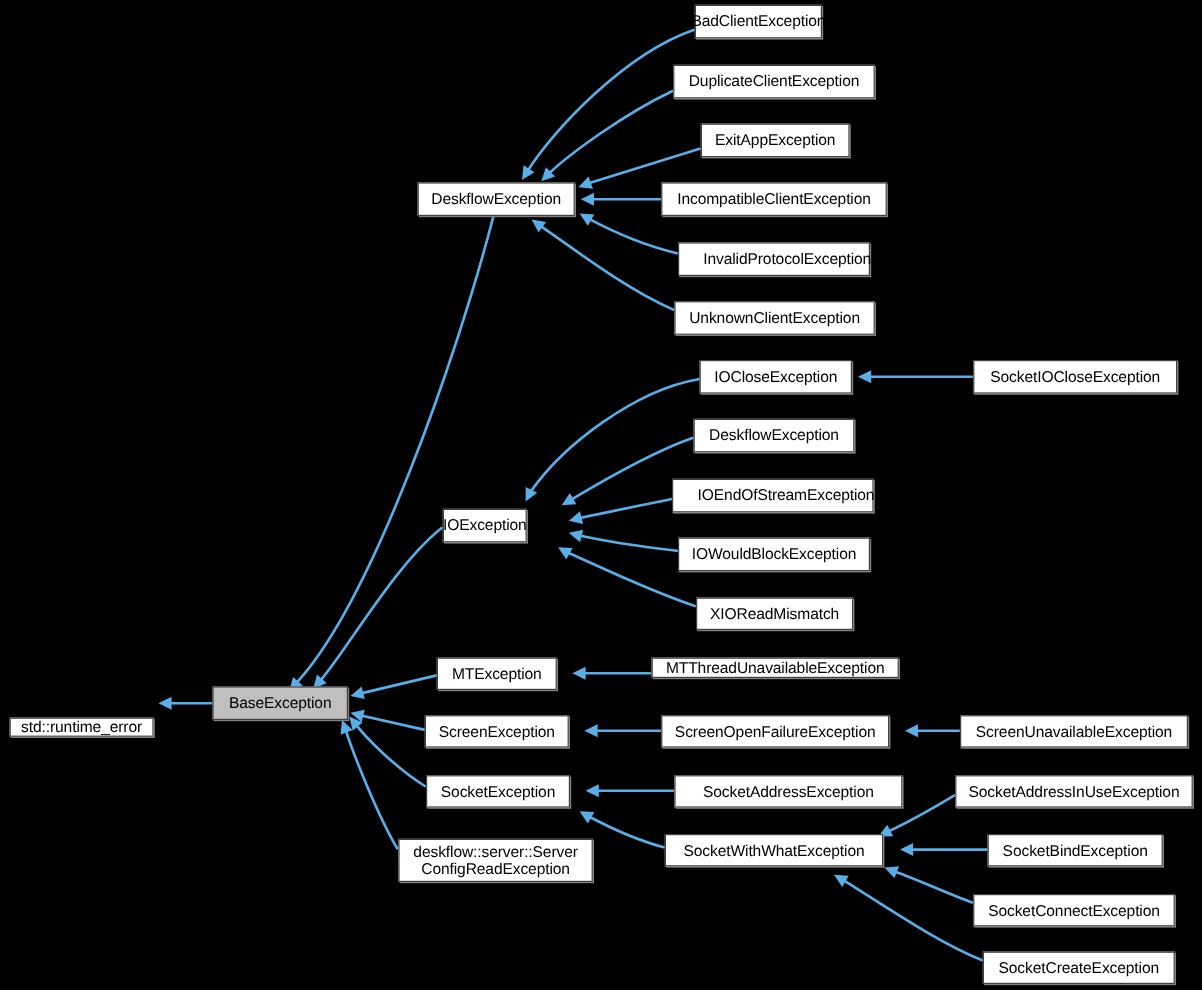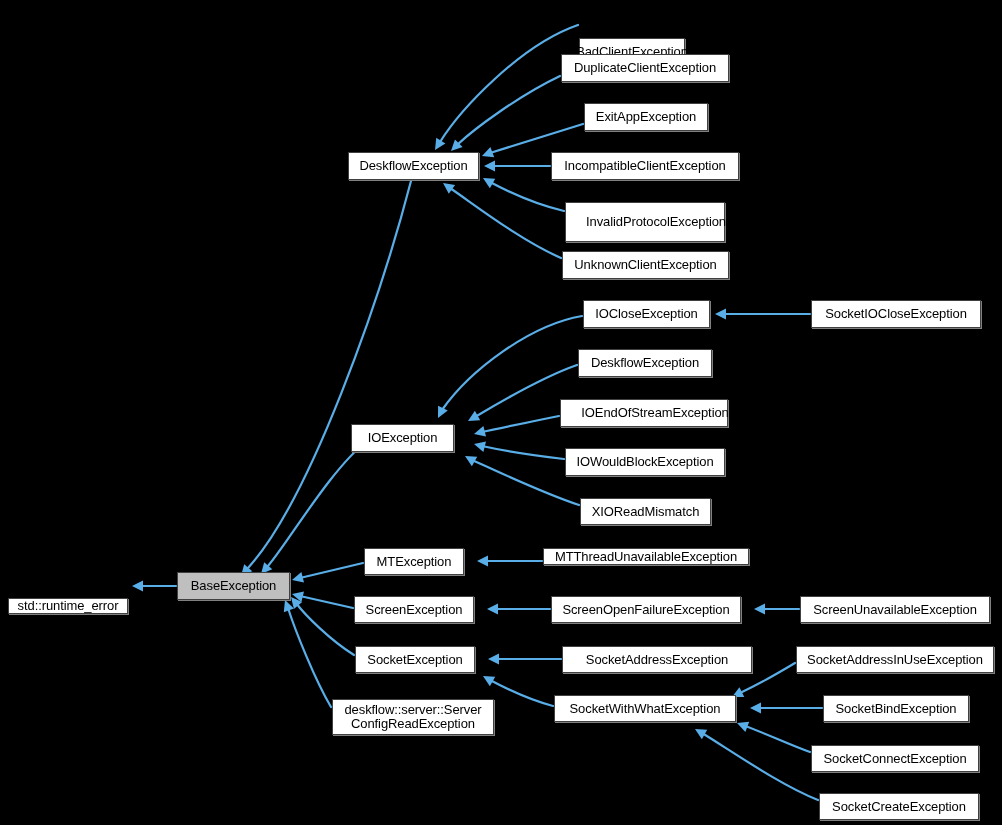--- a/index.html
+++ b/index.html
@@ -160,27 +160,27 @@
         <polygon points="737,723 749.1956875378368,721.8061802985994 745.4035543686822,731.9185354163451" fill="#5aaee8"></polygon>
       </g>
       <g>
         <path d="M 818,800 C 780,785 730,750 702,733" fill="none" stroke="#5aaee8" stroke-width="2.2" stroke-linecap="round"></path>
         <polygon points="695,729 707.229824830496,729.7690153544531 701.8715242962421,739.1460412893973" fill="#5aaee8"></polygon>
       </g>
     </svg>
 <div class="node" style="left: 8px; top: 572px; width: 120px; height: 16px; margin-top: 26px;"><span>std::runtime_error</span></div>
     <div class="node highlight" style="left: 177px; top: 572px; width: 113px; height: 28px;"><span>BaseException</span></div>
     <div class="node" style="left: 348px; top: 152px; width: 131px; height: 28px;"><span>DeskflowException</span></div>
-    <div class="node" style="left: 579px; top: 4px; width: 106px; height: 28px; margin-top: 34px;"><span>BadClientException</span></div>
+    <div class="node" style="left: 579px; top: 4px; width: 106px; height: 28px;"><span>BadClientException</span></div>
     <div class="node" style="left: 561px; top: 54px; width: 168px; height: 28px;"><span>DuplicateClientException</span></div>
     <div class="node" style="left: 584px; top: 103px; width: 124px; height: 28px;"><span>ExitAppException</span></div>
     <div class="node" style="left: 551px; top: 152px; width: 188px; height: 28px;"><span>IncompatibleClientException</span></div>
-    <div class="node" style="left: 565px; top: 202px; width: 160px; height: 40px; padding-left: 28px;"><span>InvalidProtocolException</span></div>
+    <div class="node" style="left: 565px; top: 202px; width: 160px; height: 28px; padding-left: 28px;"><span>InvalidProtocolException</span></div>
     <div class="node" style="left: 562px; top: 251px; width: 167px; height: 28px;"><span>UnknownClientException</span></div>
-    <div class="node" style="left: 351px; top: 424px; width: 103px; height: 28px;"><span>IOException</span></div>
+    <div class="node" style="left: 369px; top: 424px; width: 70px; height: 28px;"><span>IOException</span></div>
     <div class="node" style="left: 583px; top: 300px; width: 127px; height: 28px;"><span>IOCloseException</span></div>
     <div class="node" style="left: 811px; top: 300px; width: 170px; height: 28px;"><span>SocketIOCloseException</span></div>
     <div class="node" style="left: 578px; top: 349px; width: 134px; height: 28px;"><span>DeskflowException</span></div>
     <div class="node" style="left: 560px; top: 399px; width: 168px; height: 28px; padding-left: 28px;"><span>IOEndOfStreamException</span></div>
     <div class="node" style="left: 565px; top: 448px; width: 160px; height: 28px;"><span>IOWouldBlockException</span></div>
     <div class="node" style="left: 580px; top: 498px; width: 131px; height: 27px;"><span>XIOReadMismatch</span></div>
     <div class="node" style="left: 364px; top: 548px; width: 100px; height: 27px;"><span>MTException</span></div>
     <div class="node" style="left: 543px; top: 548px; width: 206px; height: 17px;"><span>MTThreadUnavailableException</span></div>
     <div class="node" style="left: 354px; top: 596px; width: 120px; height: 27px;"><span>ScreenException</span></div>
     <div class="node" style="left: 551px; top: 596px; width: 190px; height: 27px;"><span>ScreenOpenFailureException</span></div>

